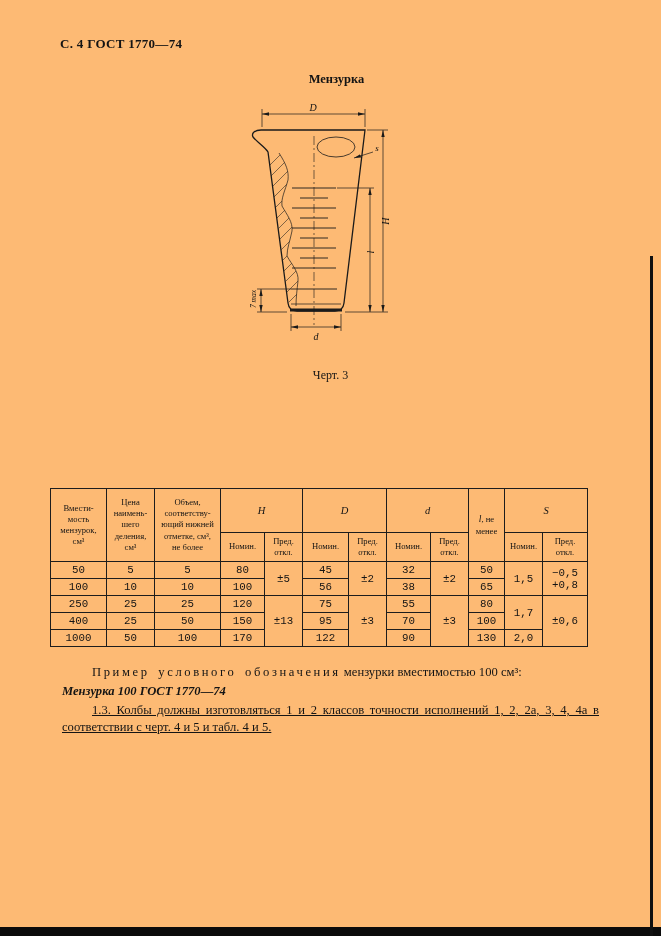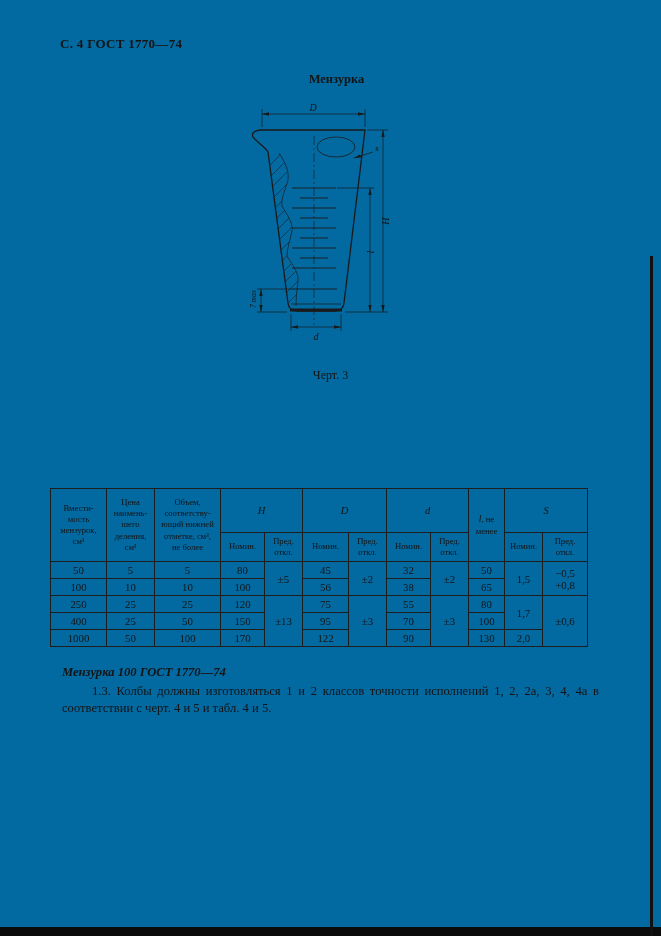--- a/index.html
+++ b/index.html
@@ -1,38 +1,38 @@
 <!DOCTYPE html>
 <html><head>
 <meta charset="utf-8">
 <style>
   html,body{margin:0;padding:0;}
   body{background:#ffffff;font-family:"Liberation Serif","DejaVu Serif",serif;}
-  .page{position:relative;width:661px;height:936px;background:#0369a1;color:#141414;overflow:hidden;}
+  .page{position:relative;width:661px;height:936px;background:#fdba74;color:#141414;overflow:hidden;}
   .doc-header{position:absolute;left:60px;top:36px;font-size:13px;font-weight:bold;letter-spacing:.3px;}
   .fig-title{position:absolute;left:6px;top:72px;width:661px;text-align:center;font-size:12.5px;font-weight:bold;}
   .drawing{position:absolute;left:237px;top:100px;}
   .fig-caption{position:absolute;left:0;top:368px;width:661px;text-align:center;font-size:12px;}
   .table-label{position:absolute;left:62px;top:453px;width:537px;text-align:right;font-size:11.5px;letter-spacing:1.5px;}
   .table-title{position:absolute;left:62px;top:470px;width:537px;text-align:center;font-size:11.5px;letter-spacing:.4px;}
   table.dims{position:absolute;left:50px;top:488px;width:537px;border-collapse:collapse;table-layout:fixed;}
   .dims th,.dims td{border:1px solid #1d1d1d;text-align:center;vertical-align:middle;white-space:pre-line;padding:0 1px;}
   .dims th{font-weight:normal;font-size:8.6px;line-height:1.3;}
   .dims th.sym{font-size:10.5px;font-style:italic;font-family:"Liberation Serif",serif;}
   .dims th .lsym{font-style:italic;font-size:9.5px;}
   .dims td{font-size:10.8px;}
   .dims thead tr.r1{height:44px;}
   .dims thead tr.r2{height:29px;}
-  .dims tbody tr{height:17px;}
+  .dims tbody tr{height:17px;font-family:Liberation Mono, monospace;}
   .paras{position:absolute;left:62px;top:664px;width:537px;font-size:12.6px;line-height:1.35;}
   .paras p{margin:0 0 2px;}
   .p-example{text-indent:30px;}
   .spaced{letter-spacing:2.6px;word-spacing:3px;}
   .p-designation{text-align:left;font-style:italic;font-weight:bold;}
-  .p-clause{text-indent:30px;text-align:justify;}
+  .p-clause{text-indent:30px;text-align:justify;text-decoration:underline;}
   .edge-bottom{position:absolute;left:0;bottom:0;width:661px;height:9px;background:#0b0b0b;}
   .edge-right{position:absolute;left:650px;top:256px;width:3px;height:680px;background:#101010;}
   svg text{font-family:"Liberation Serif","DejaVu Serif",serif;}
 </style>
 </head>
 <body>
 
 <div class="page">
 
   <div class="doc-header">С. 4 ГОСТ 1770—74</div>
@@ -236,20 +236,21 @@
         <td>170</td>
         <td>122</td>
         <td>90</td>
         <td>130</td>
         <td>2,0</td>
       </tr>
     </tbody>
   </table>
 
   <div class="paras">
+    <p class="p-example"><span class="spaced">Пример условного обозначения</span> <span>мензурки вместимостью 100 см³:</span></p>
     <p class="p-designation">Мензурка 100 ГОСТ 1770—74</p>
     <p class="p-clause">1.3. Колбы должны изготовляться 1 и 2 классов точности исполнений 1, 2, 2а, 3, 4, 4а в соответствии с черт. 4 и 5 и табл. 4 и 5.</p>
   </div>
 
   <div class="edge-bottom"></div>
   <div class="edge-right"></div>
 
 </div>
 
 </body></html>

